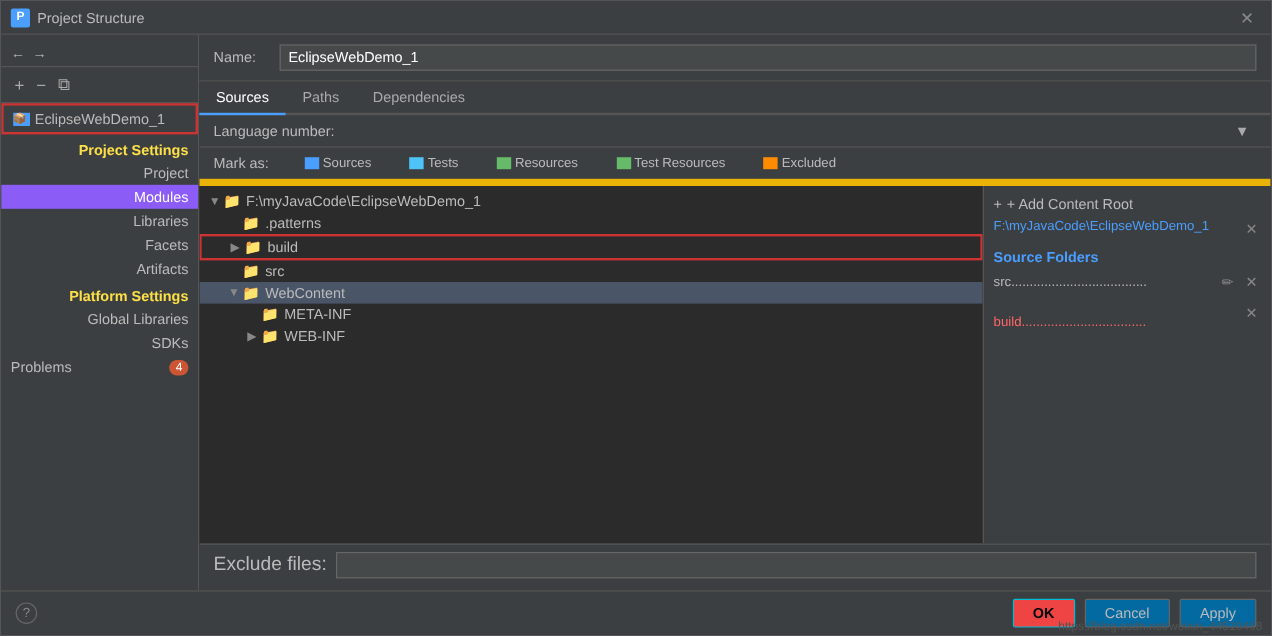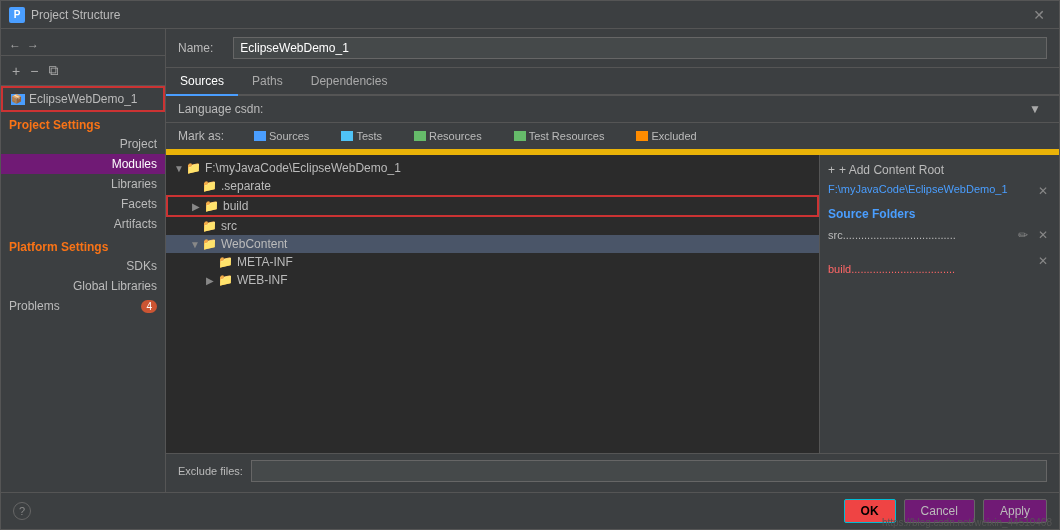--- a/index.html
+++ b/index.html
@@ -111,32 +111,33 @@
       height: 11px;
       background: #4a9eff;
       display: inline-block;
       font-size: 9px;
     }
 
     .sidebar-section {
       padding: 6px 8px 2px 8px;
       font-weight: bold;
       font-size: 12px;
-      color: #f97316;
+      color: #fde047;
+      text-align: right;
     }
 
     .sidebar-item {
       padding: 3px 8px 3px 16px;
       cursor: pointer;
       color: #bbbbbb;
       font-size: 12px;
       text-align: right;
     }
     .sidebar-item.active {
-      background: #701a75;
+      background: #8b5cf6;
       color: #ffffff;
     }
 
     .sidebar-problems {
       display: flex;
       align-items: center;
       justify-content: space-between;
       padding: 3px 8px;
       cursor: pointer;
     }
@@ -371,21 +372,21 @@
       background: #3c3f41;
     }
 
     .exclude-row {
       display: flex;
       align-items: center;
       gap: 8px;
       margin-bottom: 4px;
     }
 
-    .exclude-label { color: #bbbbbb; font-size: 11px; }
+    .exclude-label { color: #bbbbbb; font-size: 16px; }
 
     .exclude-input {
       flex: 1;
       background: #45494a;
       border: 1px solid #666;
       color: #ffffff;
       padding: 3px 6px;
       font-size: 12px;
       outline: none;
     }
@@ -419,21 +420,21 @@
       align-items: center;
       gap: 8px;
     }
 
     .btn {
       padding: 4px 16px;
       font-size: 12px;
       cursor: pointer;
       border: 1px solid #666;
       border-radius: 2px;
-      background: #701a75;
+      background: #0369a1;
       color: #bbbbbb;
     }
 
     .btn-ok {
       background: #ef4444;
       border-color: #00bcd4;
       color: #000;
       font-weight: bold;
     }
 
@@ -484,22 +485,22 @@
       </div>
 
       <div class="sidebar-section">Project Settings</div>
       <div class="sidebar-item">Project</div>
       <div class="sidebar-item active">Modules</div>
       <div class="sidebar-item">Libraries</div>
       <div class="sidebar-item">Facets</div>
       <div class="sidebar-item">Artifacts</div>
 
       <div class="sidebar-section">Platform Settings</div>
+      <div class="sidebar-item">Global Libraries</div>
       <div class="sidebar-item">SDKs</div>
-      <div class="sidebar-item">Global Libraries</div>
 
       <div class="sidebar-problems">
         <span>Problems</span>
         <span class="badge">4</span>
       </div>
     </div>
 
     <div class="right-panel">
 
       <div class="name-row">
@@ -509,21 +510,21 @@
 
       <div class="tabs-row">
         <div class="tab active">Sources</div>
         <div class="tab">Paths</div>
         <div class="tab">Dependencies</div>
       </div>
 
       <div class="sources-panel">
 
         <div class="lang-row">
-          <span class="lang-label">Language csdn:</span>
+          <span class="lang-label">Language number:</span>
           <div class="lang-dropdown-wrapper">
             <span class="lang-dropdown-arrow">▼</span>
           </div>
         </div>
 
         <div class="mark-as-row">
           <span class="mark-label">Mark as:</span>
           <button class="mark-btn">
             <span style="display:inline-block;width:12px;height:10px;background:#4a9eff;"></span>
             <span>Sources</span>
@@ -554,21 +555,21 @@
               <span class="tree-indent" style="width:0px"></span>
               <span class="tree-arrow">▼</span>
               <span class="folder-icon folder-blue">📁</span>
               <span class="tree-label">F:\myJavaCode\EclipseWebDemo_1</span>
             </div>
 
             <div class="tree-item">
               <span class="tree-indent" style="width:16px"></span>
               <span class="tree-arrow">&nbsp;</span>
               <span class="folder-icon folder-default">📁</span>
-              <span class="tree-label">.separate</span>
+              <span class="tree-label">.patterns</span>
             </div>
 
             <div class="tree-item" style="border:2px solid #cc3333;">
               <span class="tree-indent" style="width:16px"></span>
               <span class="tree-arrow">▶</span>
               <span class="folder-icon" style="color:#ff8c00;">📁</span>
               <span class="tree-label">build</span>
             </div>
 
             <div class="tree-item">

